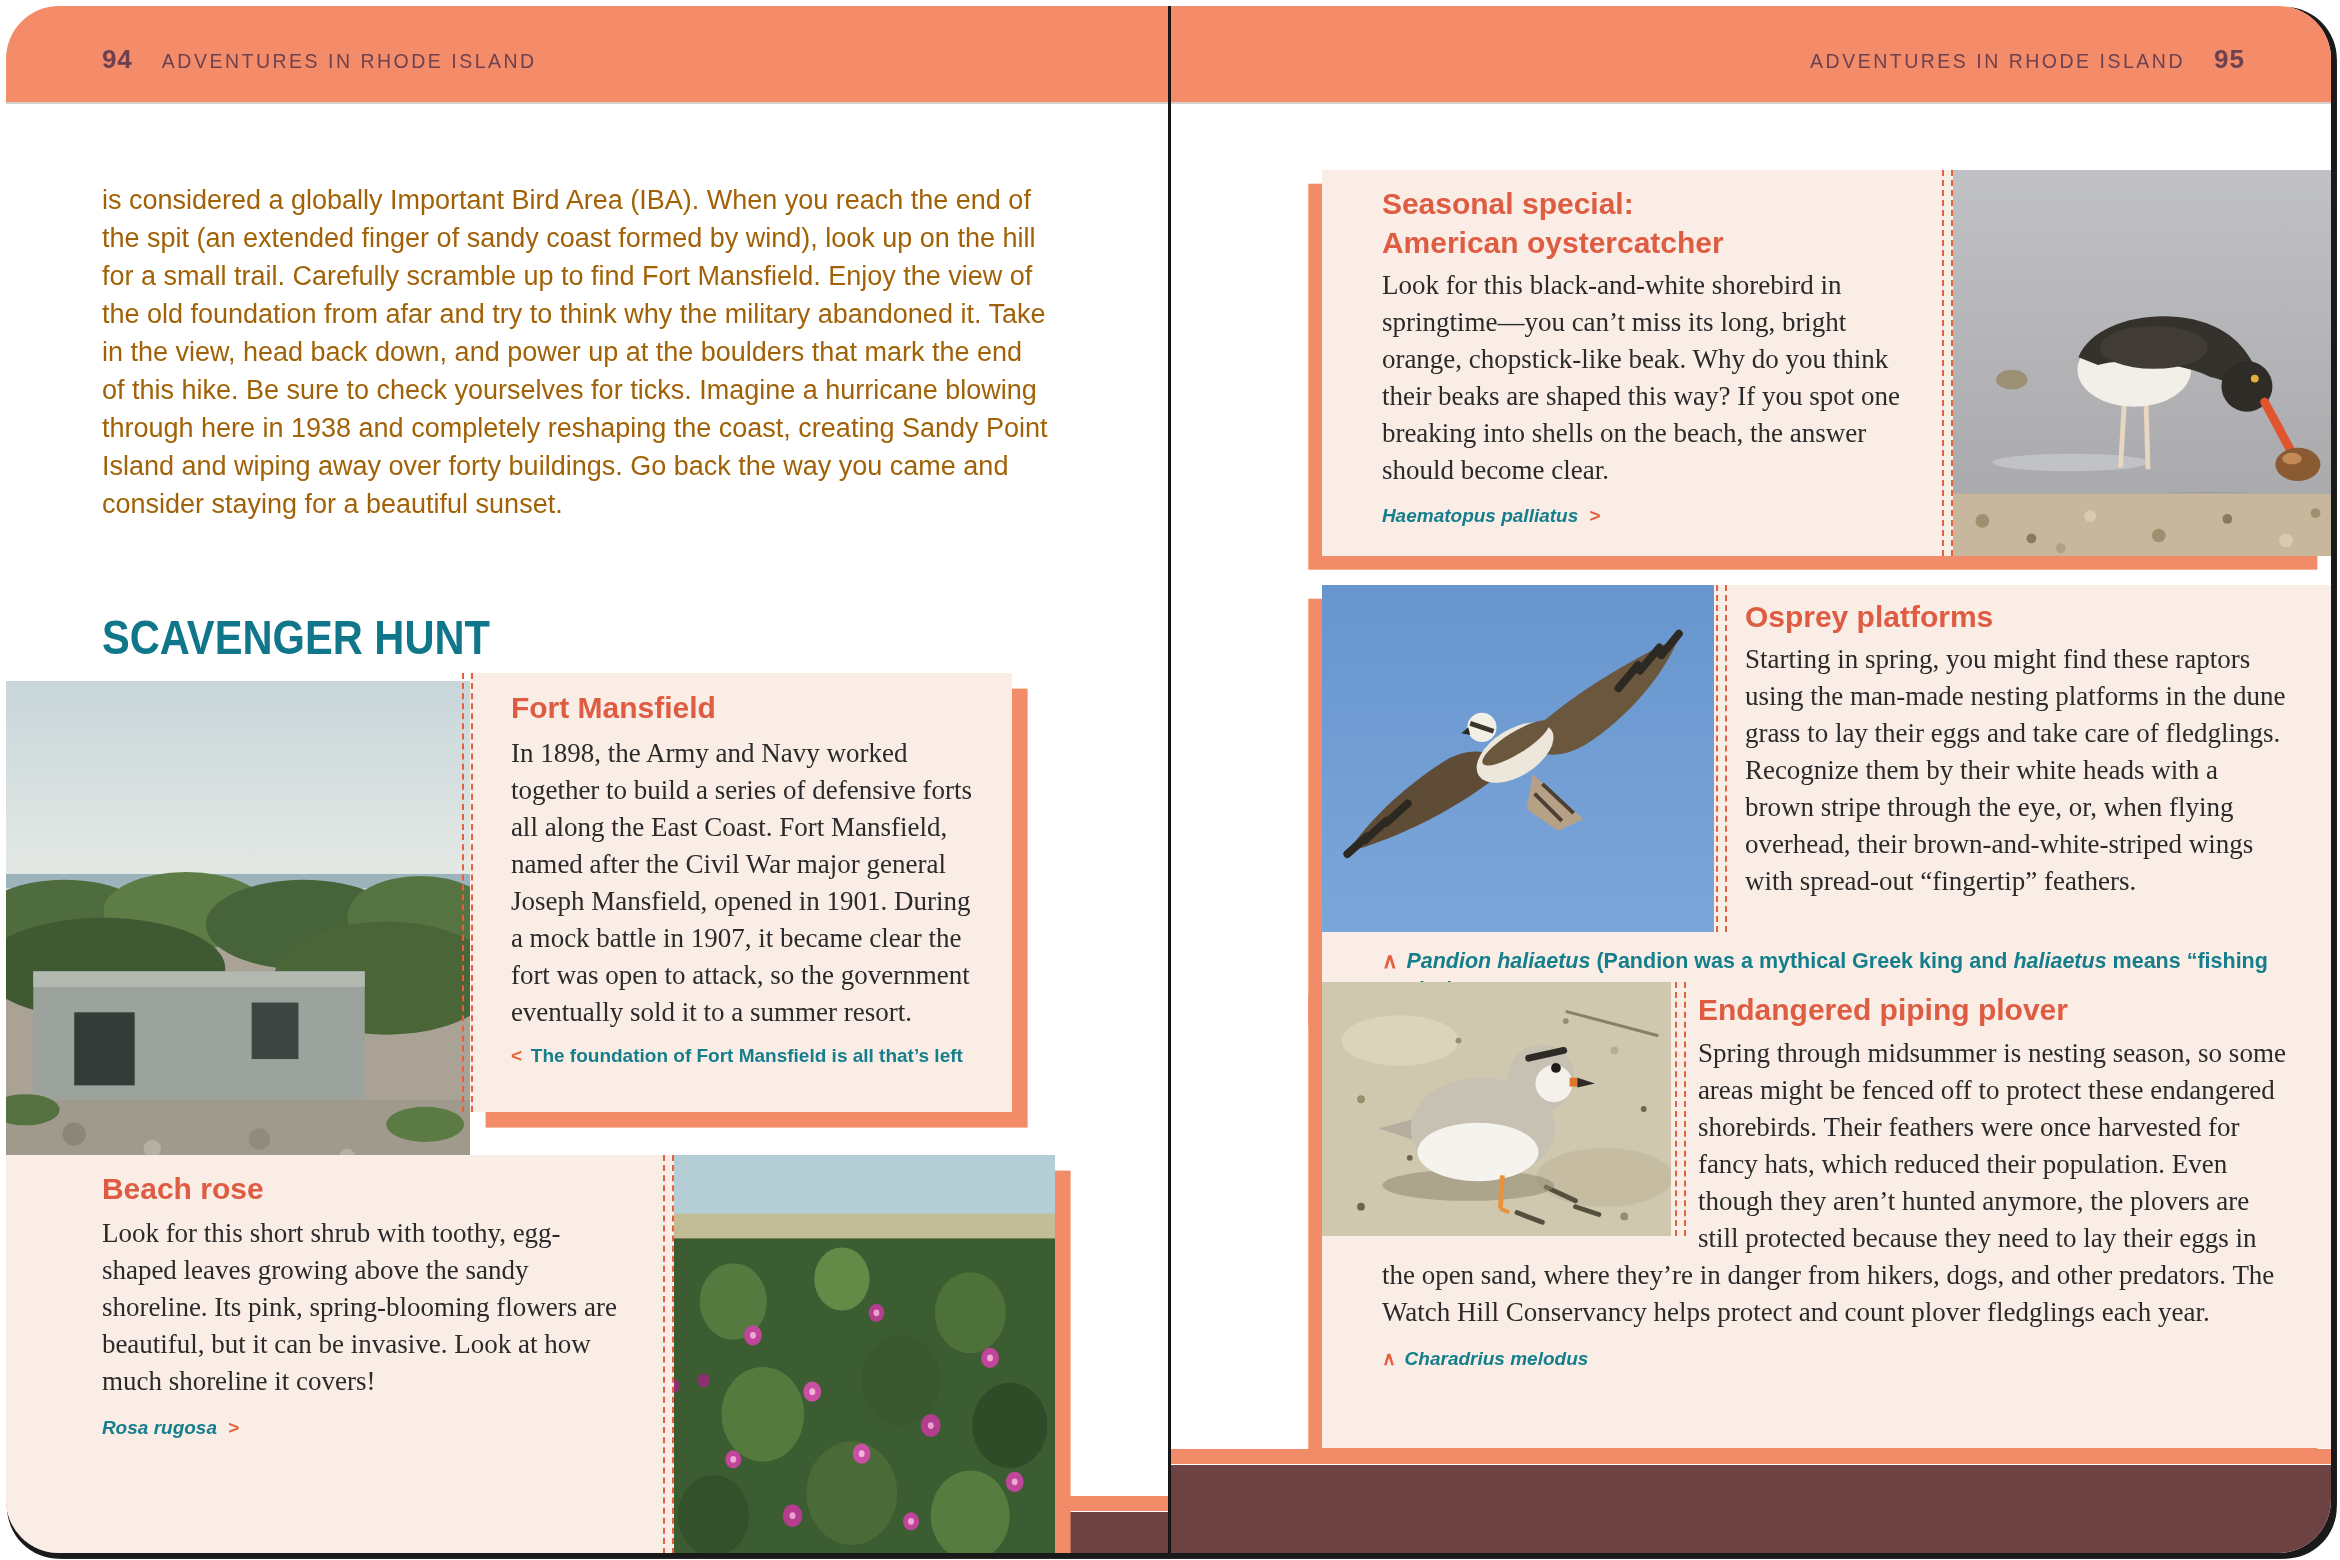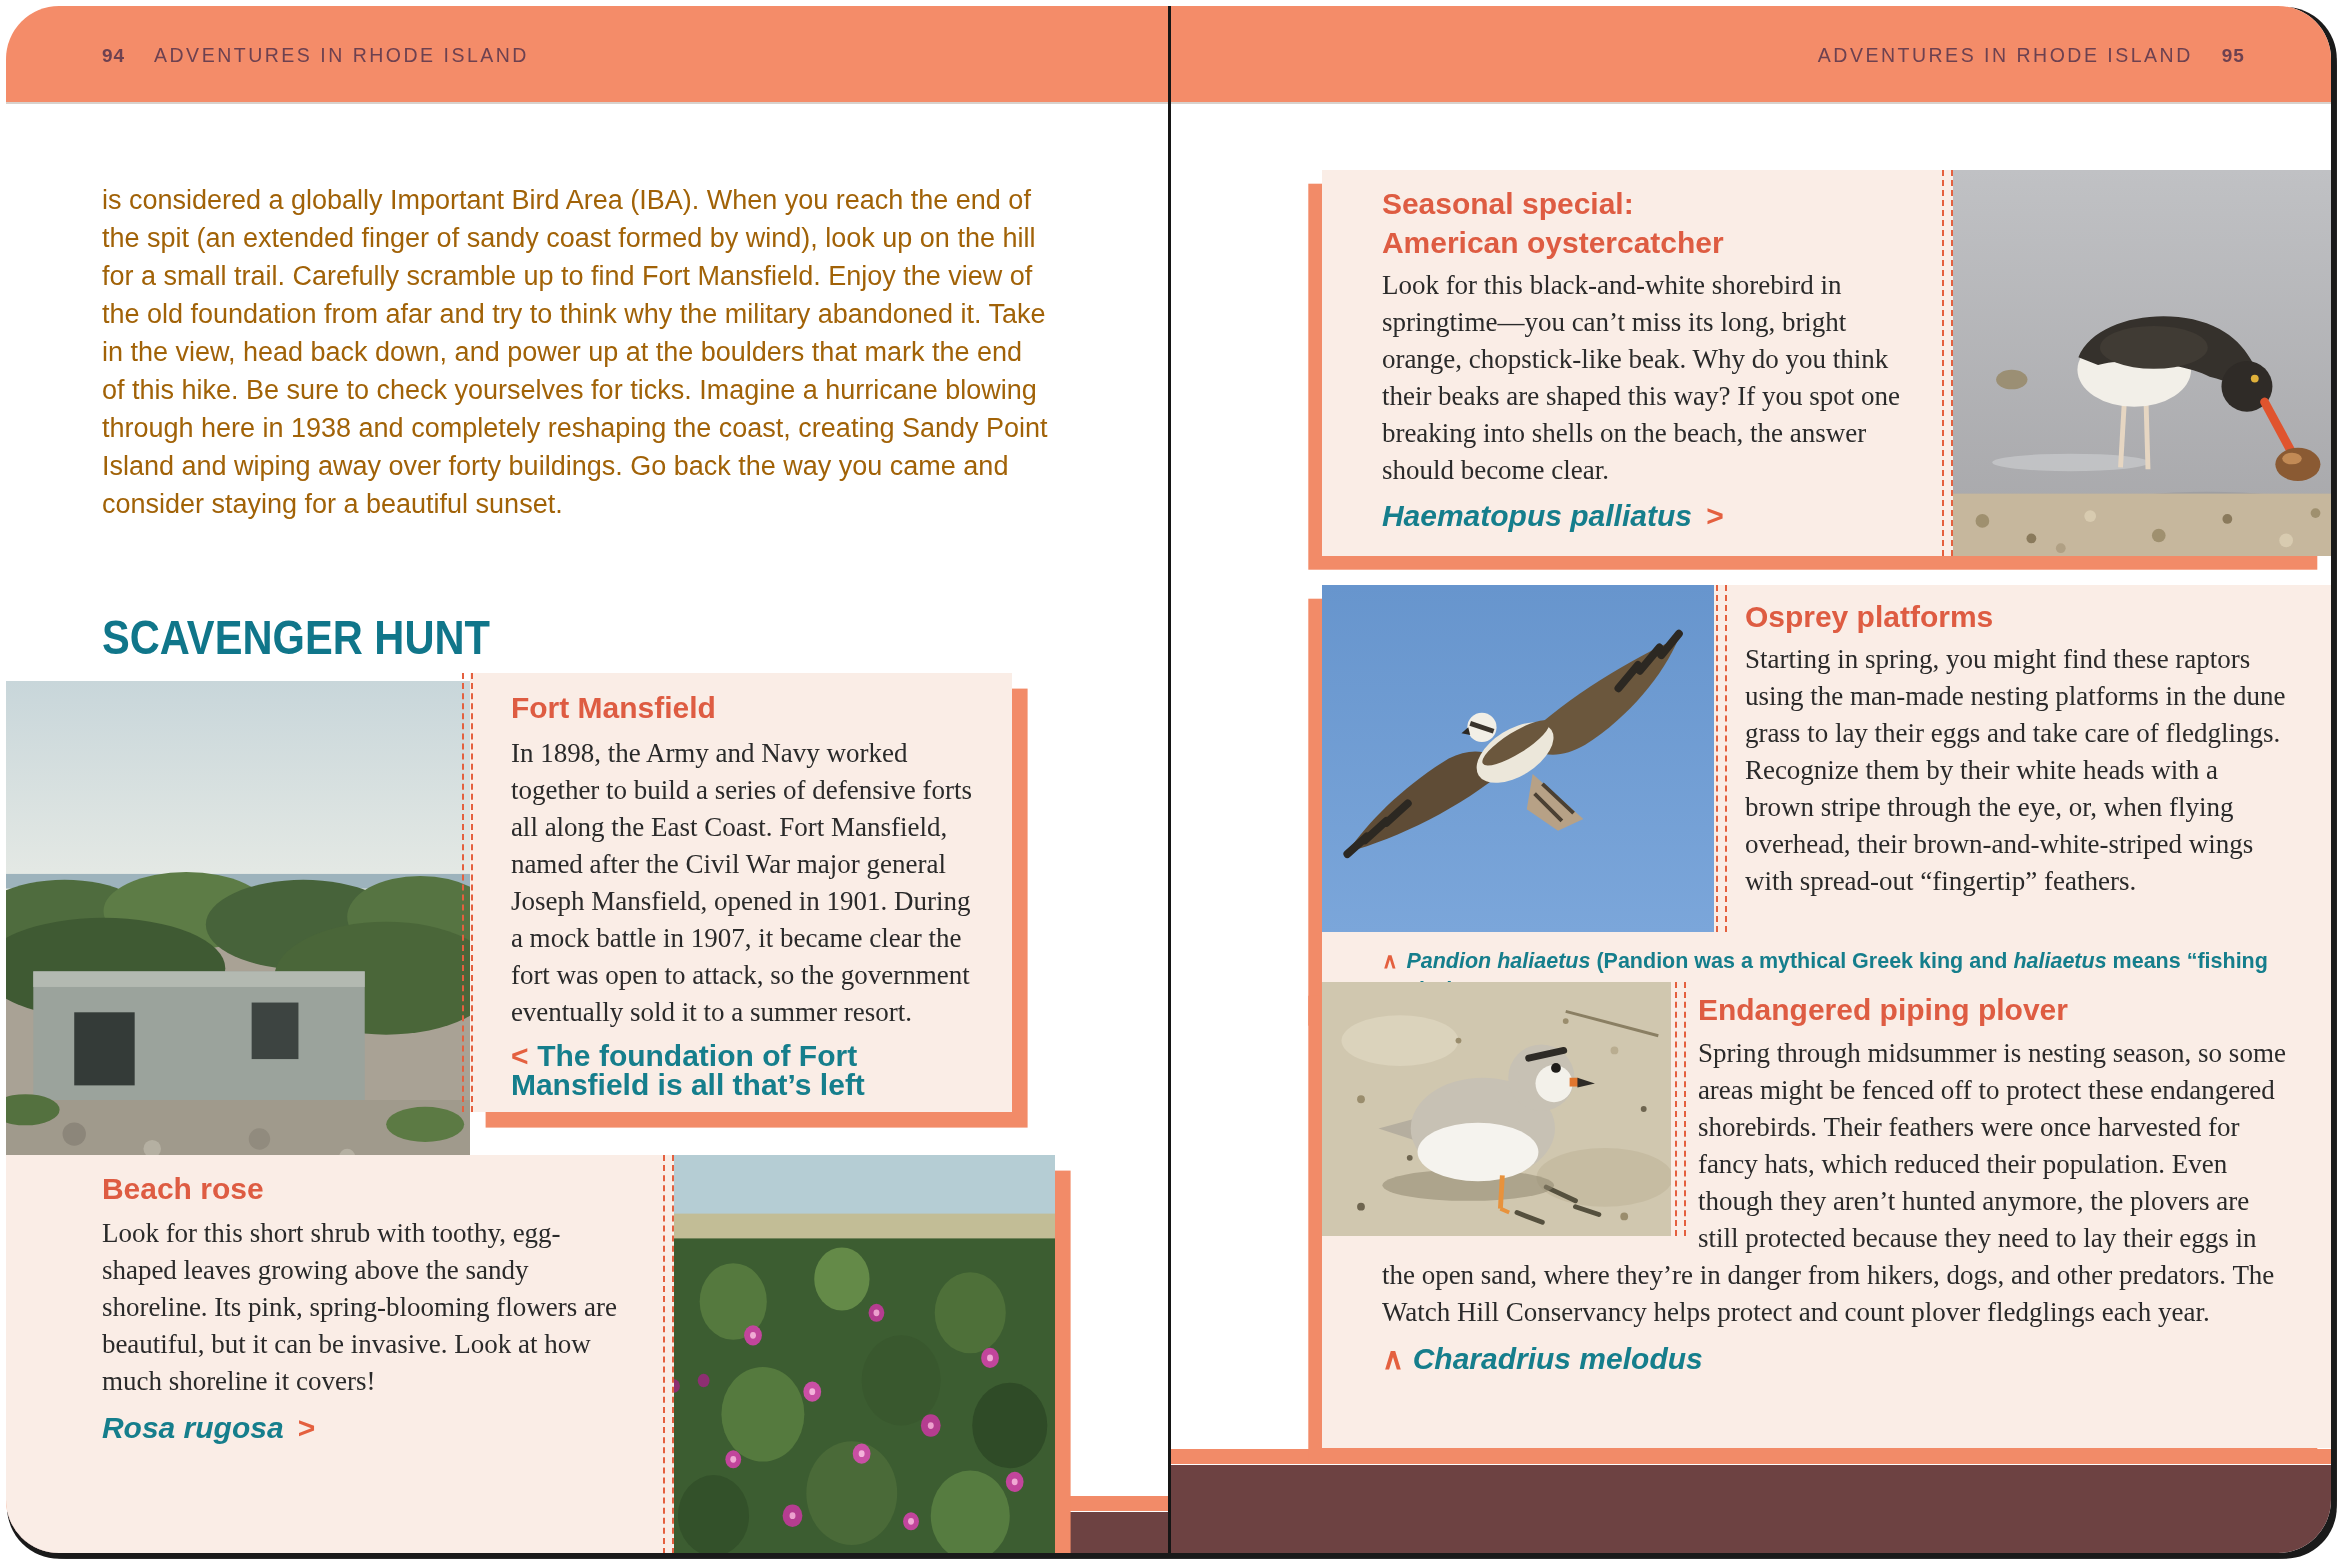--- a/index.html
+++ b/index.html
@@ -5,34 +5,34 @@
   html,body{margin:0;padding:0;}
   body{width:2341px;height:1560px;position:relative;background:#ffffff;
        font-family:"Liberation Sans",sans-serif;}
   .abs{position:absolute;}
   .spread{position:absolute;left:5.9px;top:5.9px;width:2325px;height:1547px;
           background:#ffffff;border-radius:53px;overflow:hidden;
           box-shadow:0 6.8px 0 -1px #1a1a1a, 6.8px 6.8px 0 -1px #1a1a1a, 6.8px 0 0 -1px #1a1a1a;}
   .header{position:absolute;left:0;top:0;right:0;height:96px;background:#F48C69;
           border-bottom:2px solid #d8d2cd;z-index:5;}
   .runline{position:absolute;top:38px;display:flex;gap:29px;align-items:baseline;color:#6D4150;}
-  .runline .num{font-weight:700;font-size:19px;letter-spacing:1px;}
+  .runline .num{font-weight:700;font-size:26px;letter-spacing:1px;}
   .runline .rh{font-size:19.5px;letter-spacing:2.5px;}
   .gutter{position:absolute;left:1162px;top:0;width:2.9px;height:100%;background:#161616;z-index:7;}
   .strip{position:absolute;z-index:1;}
   .intro{position:absolute;left:96px;top:148px;width:948px;
          font-family:Liberation Sans, sans-serif;font-size:27px;line-height:38px;color:#a16207;}
   .bighead{position:absolute;left:96px;top:562px;font-size:49px;font-weight:800;
            color:#10768A;letter-spacing:0;transform:scaleX(.85);transform-origin:left top;white-space:nowrap;}
   .card{position:absolute;background:#FAEDE6;z-index:3;box-sizing:border-box;}
   .shadow-r{box-shadow:15.6px 15.6px 0 0 #F28B68;}
   .shadow-l{box-shadow:-13.7px 13.7px 0 0 #F28B68;}
   .card-title{font-size:30px;line-height:39px;font-weight:700;color:#DE5C42;}
   .card-body{font-family:"Liberation Serif",serif;font-size:27px;line-height:37px;color:#2A2A2A;}
-  .cap{font-size:30px;line-height:29px;font-weight:700;color:#157E8C;}
+  .cap{font-size:19px;line-height:29px;font-weight:700;color:#157E8C;}
   .cap .arrow{color:#E4603F;font-weight:800;margin-right:8.8px;}
   .cap .sp{font-style:italic;}
   .dashes{border-left:2.9px dashed #E4603F;border-right:2.9px dashed #E4603F;width:6.8px;box-sizing:content-box;}
   .dashes-flex{flex:0 0 6.8px;border-left:2.9px dashed #E4603F;border-right:2.9px dashed #E4603F;}
   .flexcard{display:flex;overflow:hidden;}
   .photo{overflow:hidden;}
   .photo svg{display:block;width:100%;height:100%;}
   .padtext{box-sizing:border-box;}
 </style>
 </head>

